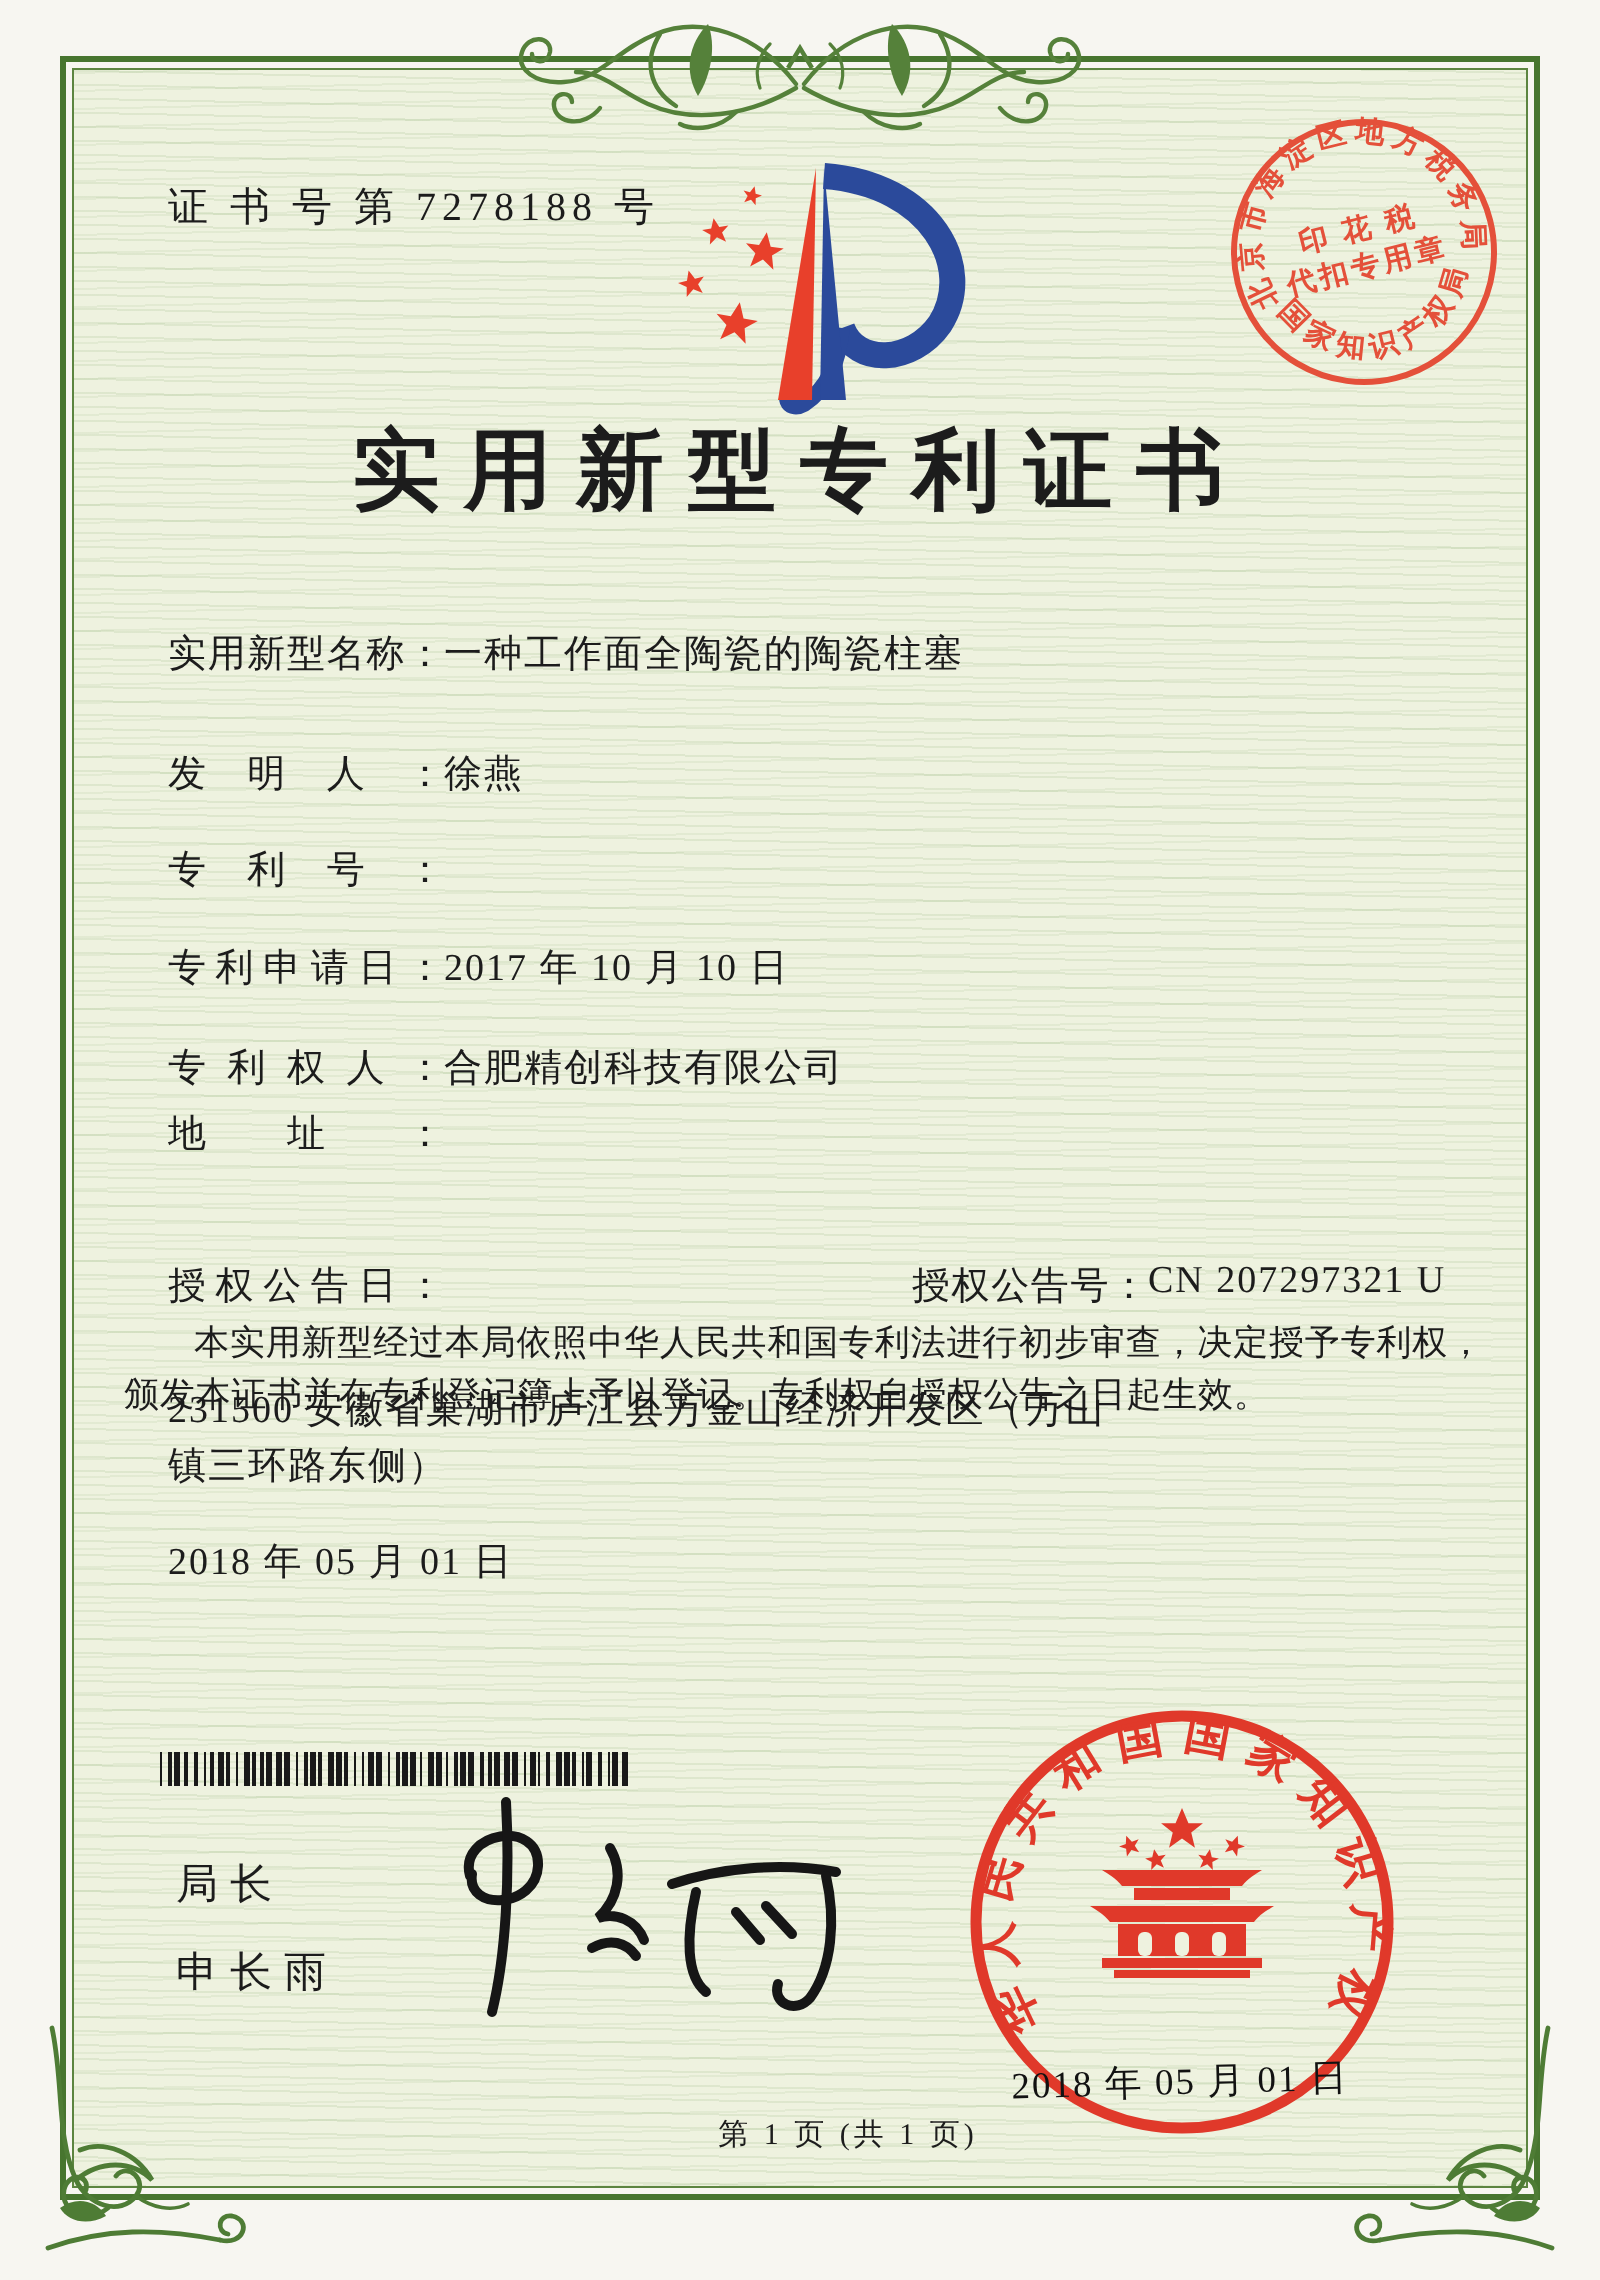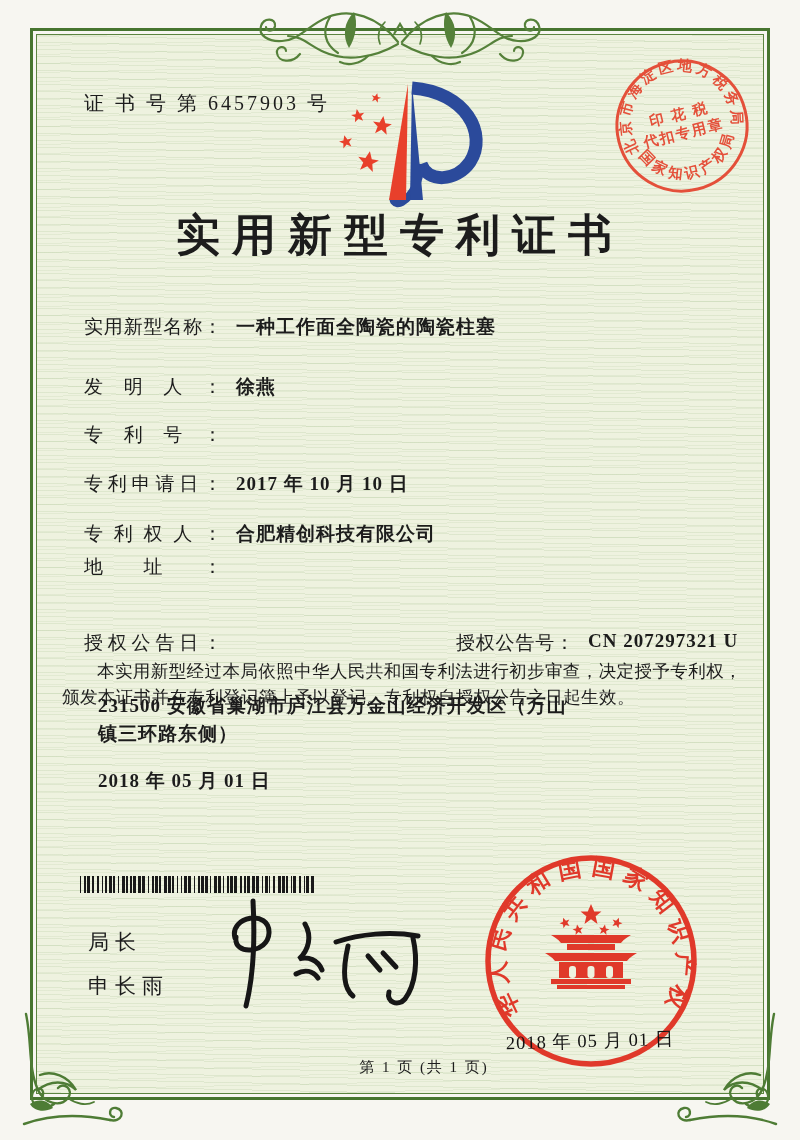--- a/index.html
+++ b/index.html
@@ -39,21 +39,21 @@
     position:absolute; left:0; top:206px; width:100%; text-align:center;
     font-size:44px; font-weight:bold; letter-spacing:12px;
   }
   
   .fields { position:absolute; left:84px; top:314px; width:650px; font-size:19px; }
   .frow { position:absolute; left:0; display:flex; }
   .flabel {
     display:inline-block; width:138px; text-align:justify; text-align-last:justify;
     flex:0 0 138px;
   }
-  .fvalue { display:inline-block; margin-left:14px; letter-spacing:1px;font-weight:bold; }
+  .fvalue { display:inline-block; margin-left:0; letter-spacing:1px; }
   .r1{top:0;} .r2{top:60px;} .r3{top:108px;} .r4{top:157px;} .r5{top:207px;}
   .r6{top:240px;flex-direction:column;} .r6 .fvalue{max-width:470px; line-height:28px;}
   .r7{top:316px; width:656px;flex-direction:column;}
   .r7 .grp2{ position:absolute; left:372px; top:0; display:flex; }
   .r7 .grp2 .flabel{ width:118px; flex:0 0 118px; }
   
   .paras { position:absolute; left:62px; top:658px; width:680px; }
   .paras p {
     font-size:17.5px; line-height:26px; text-indent:2em; text-align:justify;
     letter-spacing:0.4px;
@@ -118,21 +118,21 @@
       <path d="M8,2 C14,30 10,56 20,78 C26,91 42,96 50,86 C56,78 46,69 40,76"></path>
       <path d="M6,112 C34,102 62,102 92,108"></path>
       <path d="M92,108 C104,111 108,98 98,96 C91,95 90,104 96,105"></path>
       <path d="M20,78 C32,68 48,68 58,78 C50,64 34,58 22,63"></path>
       <path d="M36,92 C26,100 12,94 14,83 C16,74 27,75 25,83"></path>
       <path d="M12,92 C20,86 30,88 35,96 C26,101 16,99 12,92 Z" fill="#4e7c35" stroke="none"></path>
       <path d="M50,86 C58,92 68,94 76,90" stroke-width="1.8"></path>
     </g>
   </svg>
 
-  <div class="cert-no">证 书 号 第 6457903 号</div>
+  <div class="cert-no">证 书 号 第 7278188 号</div>
 
   <svg class="tax-stamp" viewBox="0 0 140 140">
     <circle cx="70" cy="70" r="65" fill="none" stroke="#e4503a" stroke-width="3"></circle>
     <path id="ts-top" d="M 25.5,90.3 A 51 51 0 1 1 114.5,90.3" fill="none"></path>
     <path id="ts-bot" d="M 21.1,87.8 A 52 52 0 0 0 118.9,87.8" fill="none"></path>
     <text font-size="14.5" font-weight="bold" fill="#e4503a" letter-spacing="3.5" font-family="'Liberation Serif',serif">
       <textPath href="#ts-top" startOffset="50%" text-anchor="middle">北京市海淀区地方税务局</textPath>
     </text>
     <text font-size="14.5" font-weight="bold" fill="#e4503a" letter-spacing="3.5" font-family="'Liberation Serif',serif">
       <textPath href="#ts-bot" startOffset="50%" text-anchor="middle">国家知识产权局</textPath>

